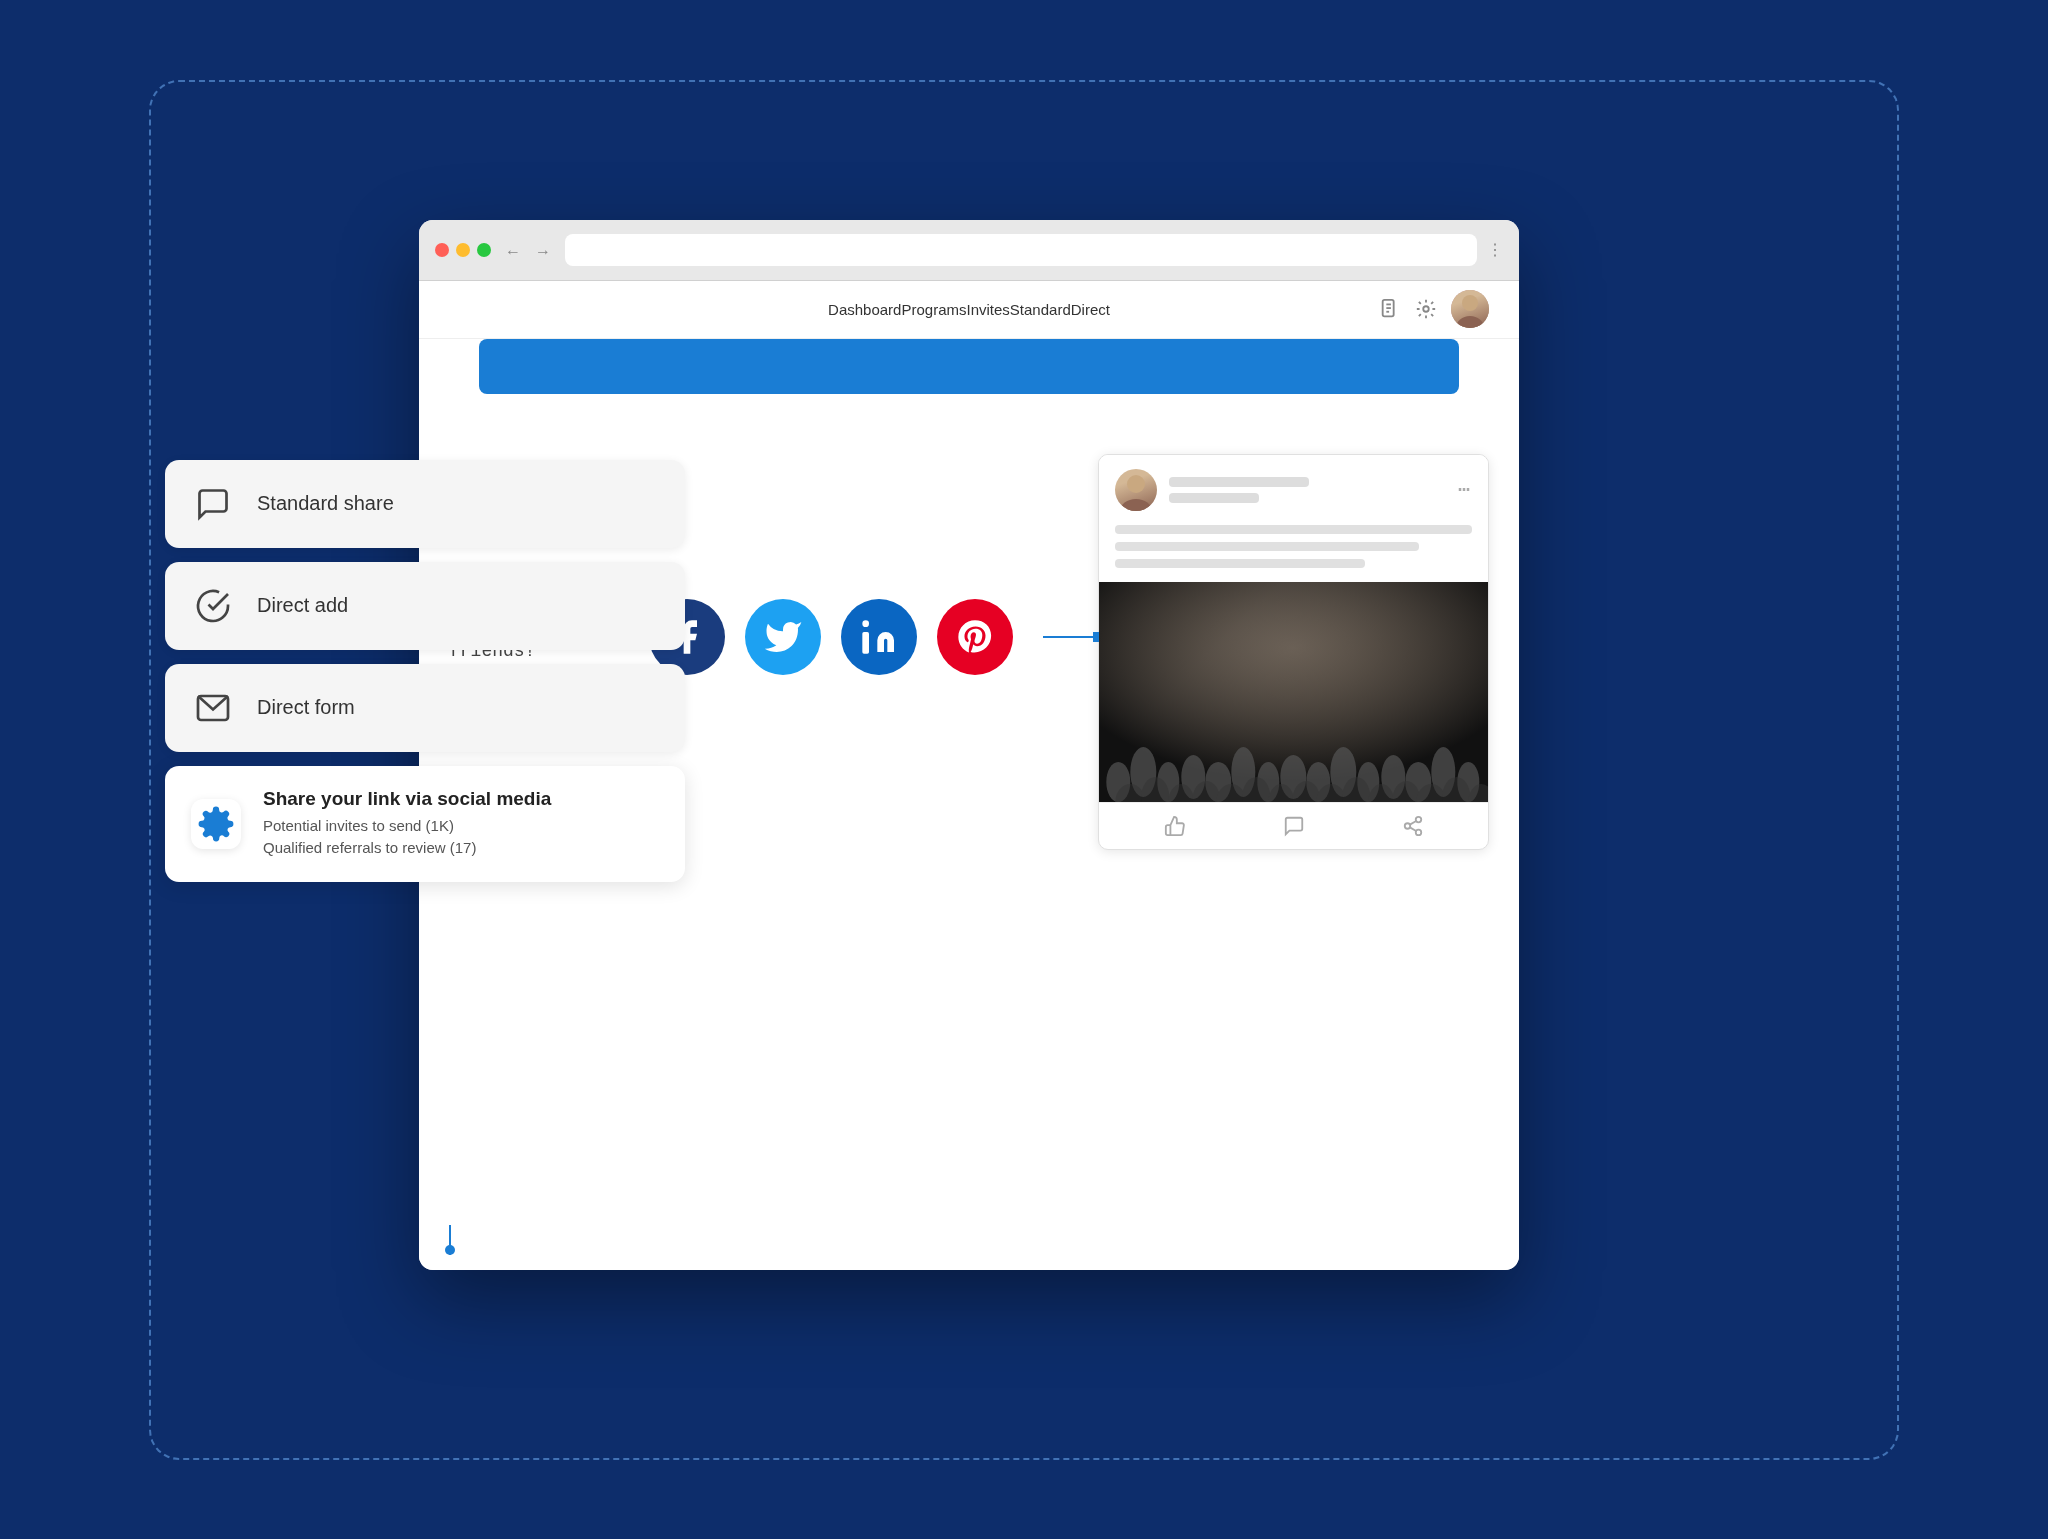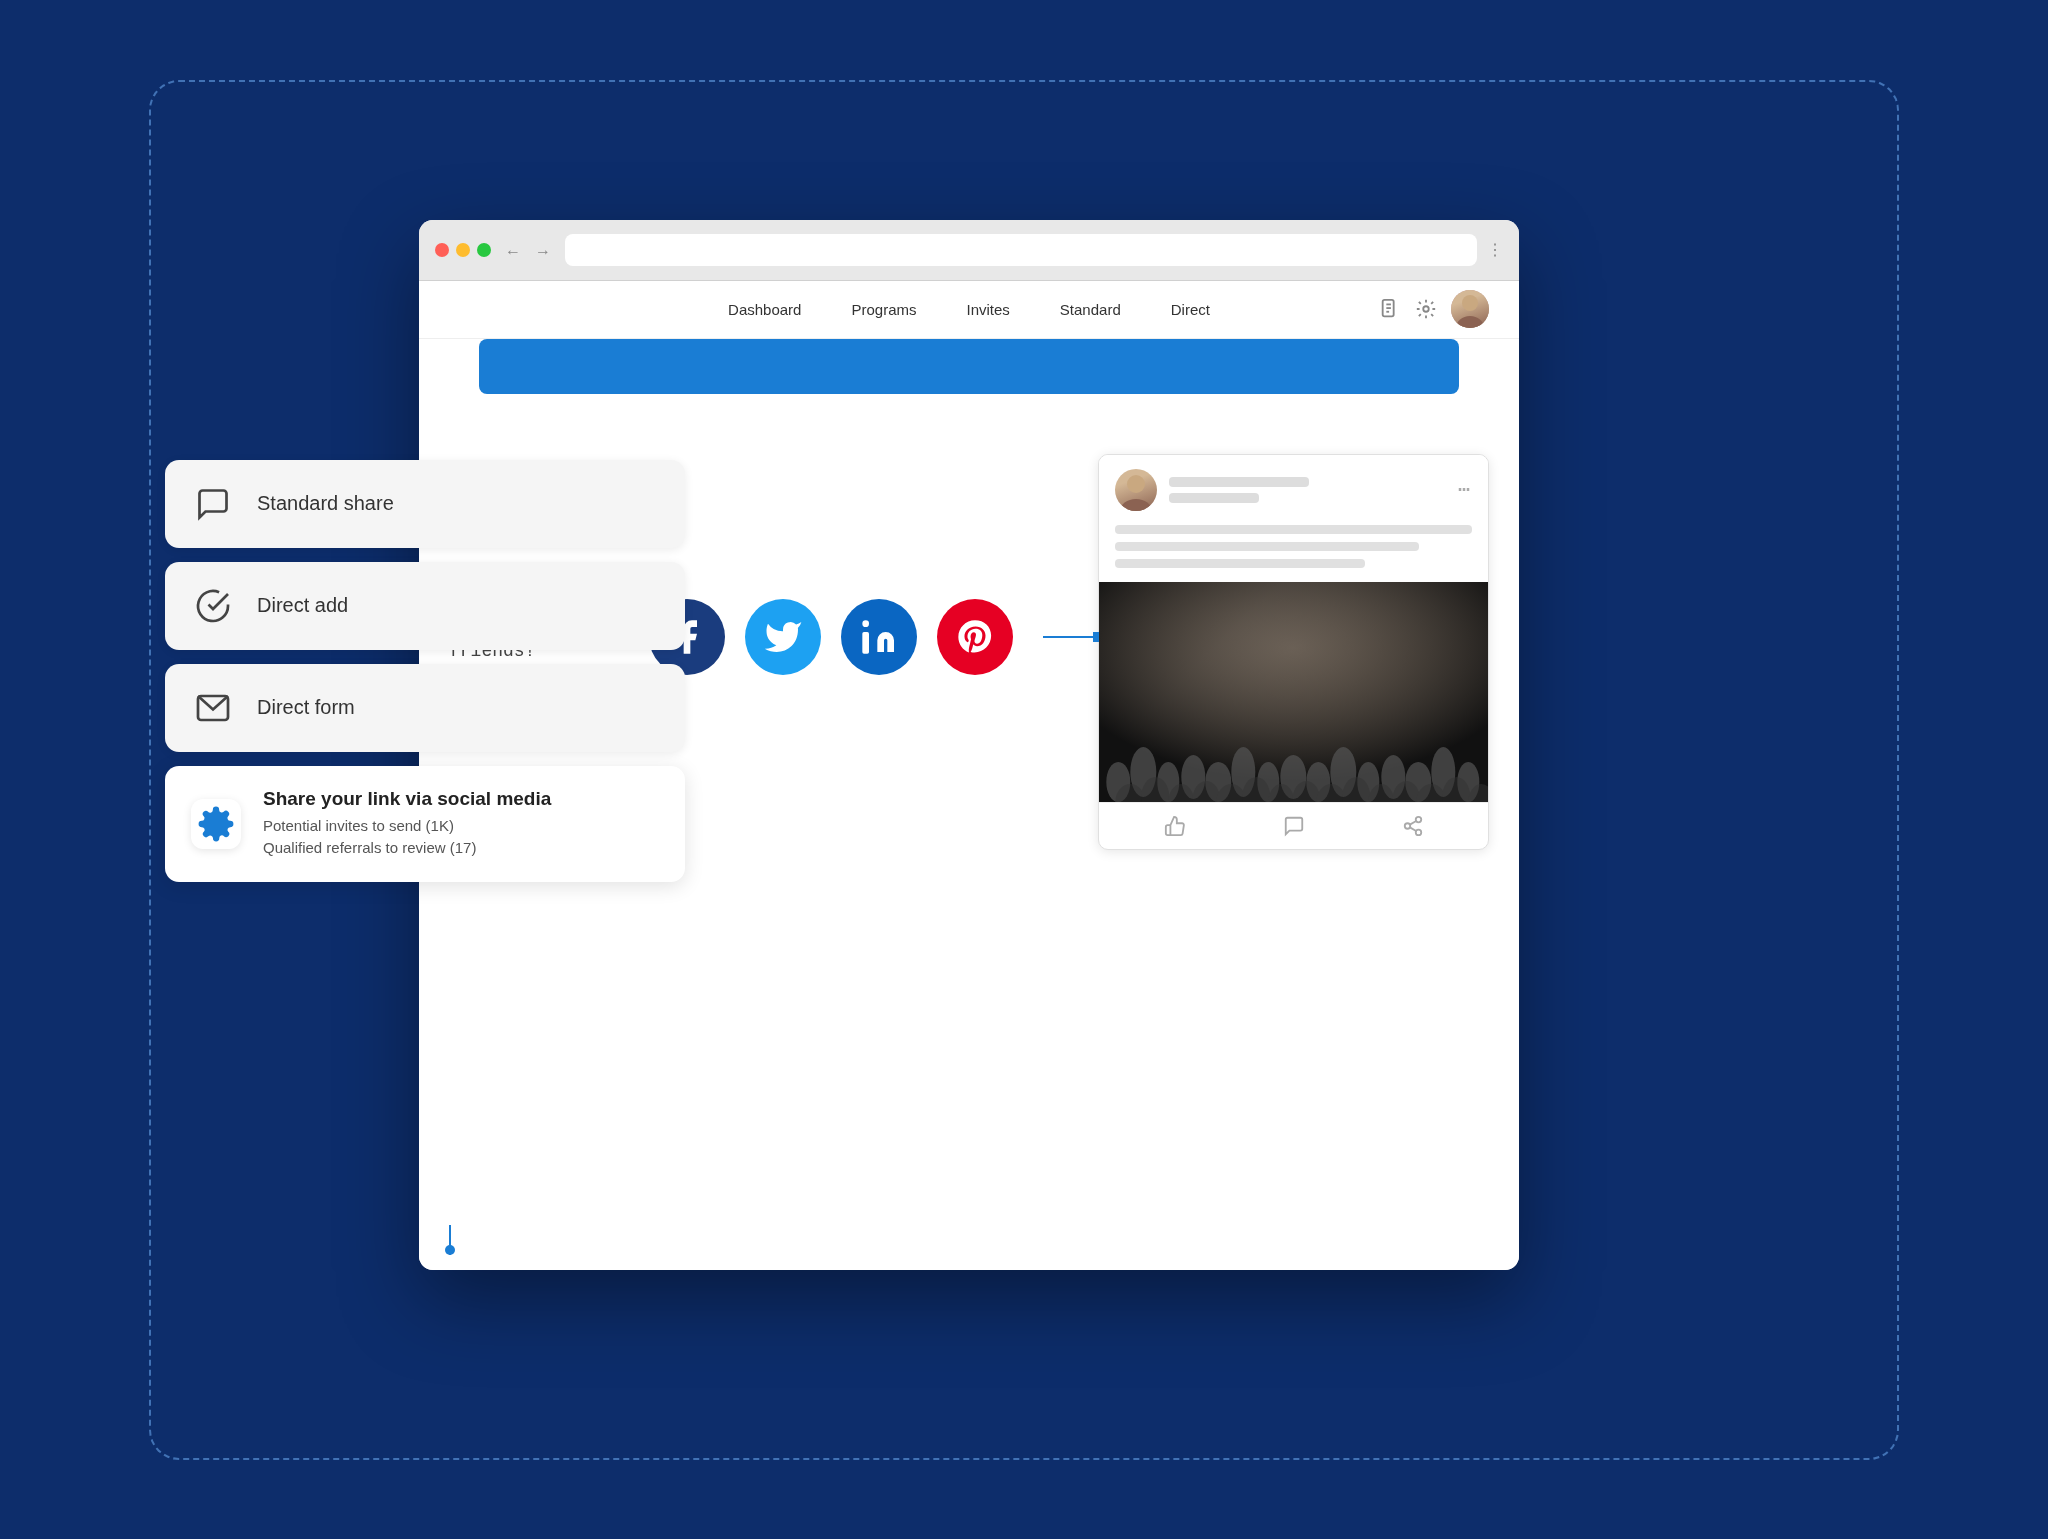--- a/index.html
+++ b/index.html
@@ -110,21 +110,20 @@
     
     .browser-content {
       background: white;
       height: calc(100% - 52px);
     }
 
     .site-nav {
       display: flex;
       align-items: center;
       justify-content: center;
-      gap: 50px;
       padding: 20px 36px;
       border-bottom: 1px solid #eee;
       position: relative;
     }
 
     .site-nav-item {
       font-size: 15px;
       color: #333;
       cursor: pointer;
     }

